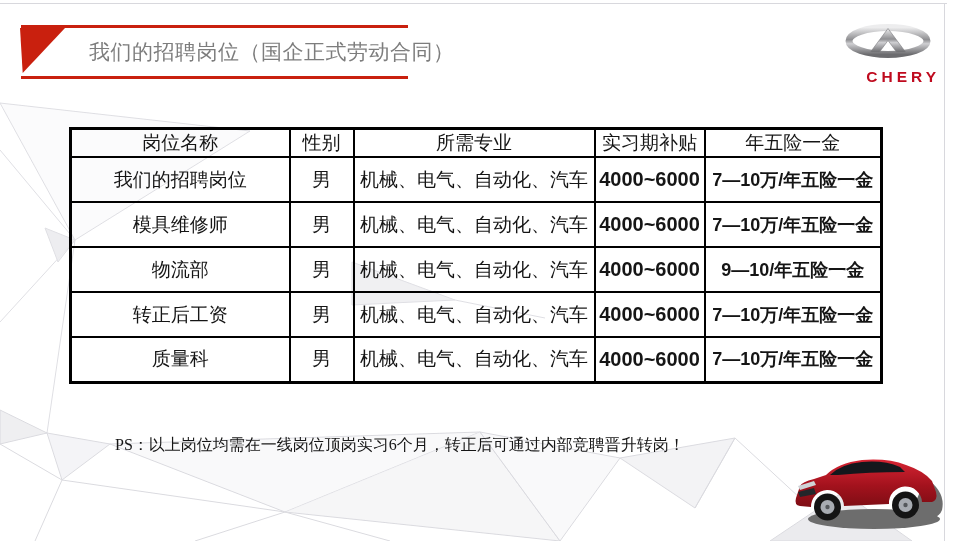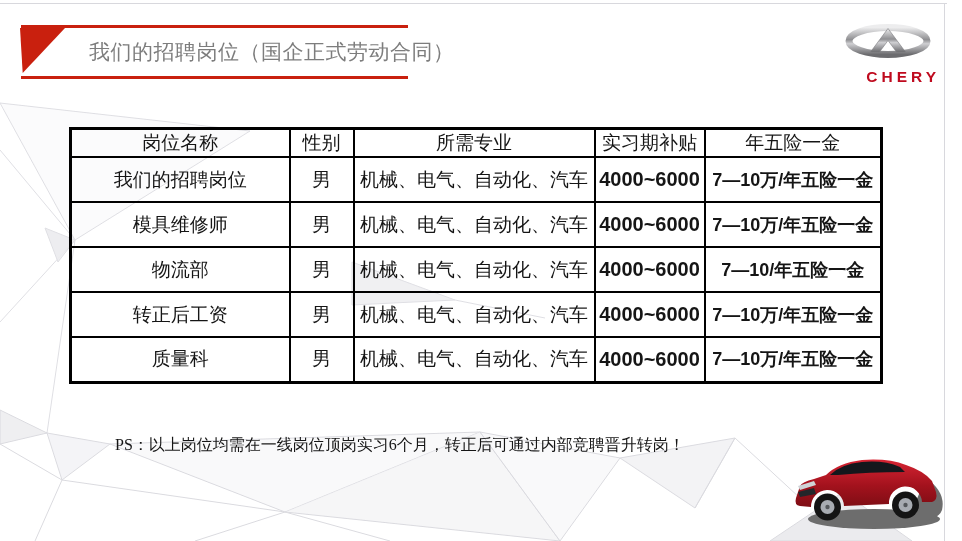--- a/index.html
+++ b/index.html
@@ -130,21 +130,21 @@
           <td class="c-gender">男</td>
           <td class="c-major">机械、电气、自动化、汽车</td>
           <td class="c-subsidy">4000~6000</td>
           <td class="c-salary">7—10万/年五险一金</td>
         </tr>
         <tr>
           <td class="c-pos">物流部</td>
           <td class="c-gender">男</td>
           <td class="c-major">机械、电气、自动化、汽车</td>
           <td class="c-subsidy">4000~6000</td>
-          <td class="c-salary">7—10/年五险一金</td>
+          <td class="c-salary">9—10/年五险一金</td>
         </tr>
         <tr>
           <td class="c-pos">转正后工资</td>
           <td class="c-gender">男</td>
           <td class="c-major">机械、电气、自动化、汽车</td>
           <td class="c-subsidy">4000~6000</td>
           <td class="c-salary">7—10万/年五险一金</td>
         </tr>
         <tr>
           <td class="c-pos">质量科</td>

